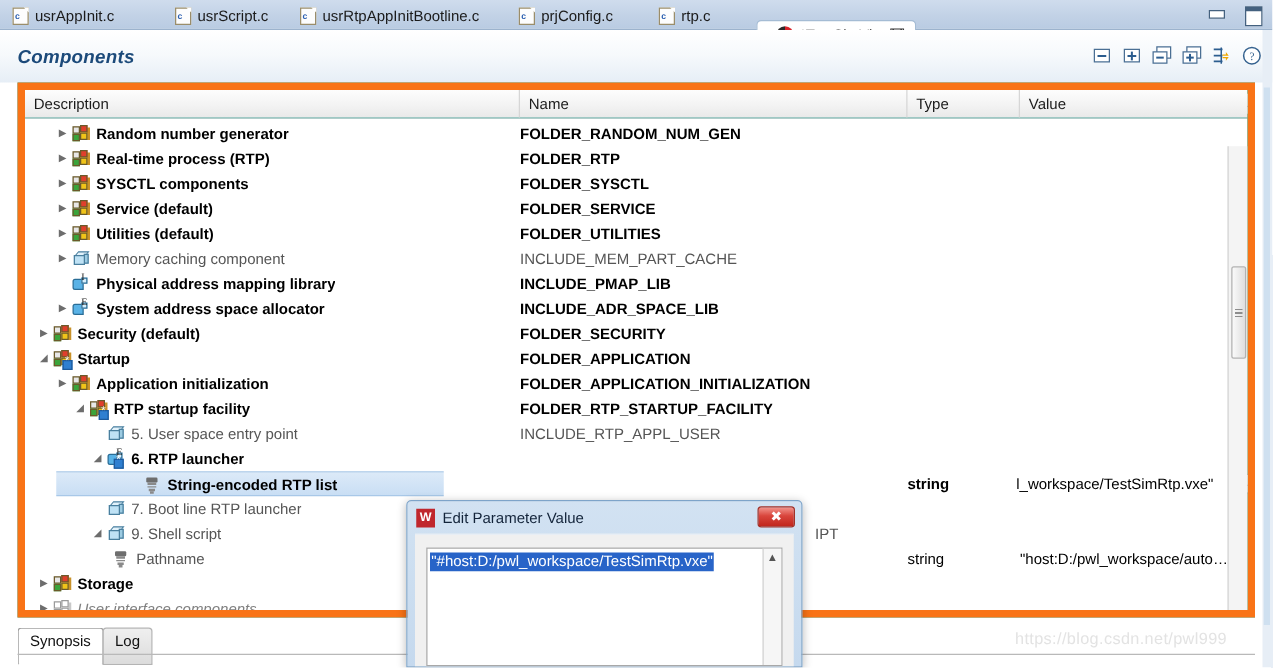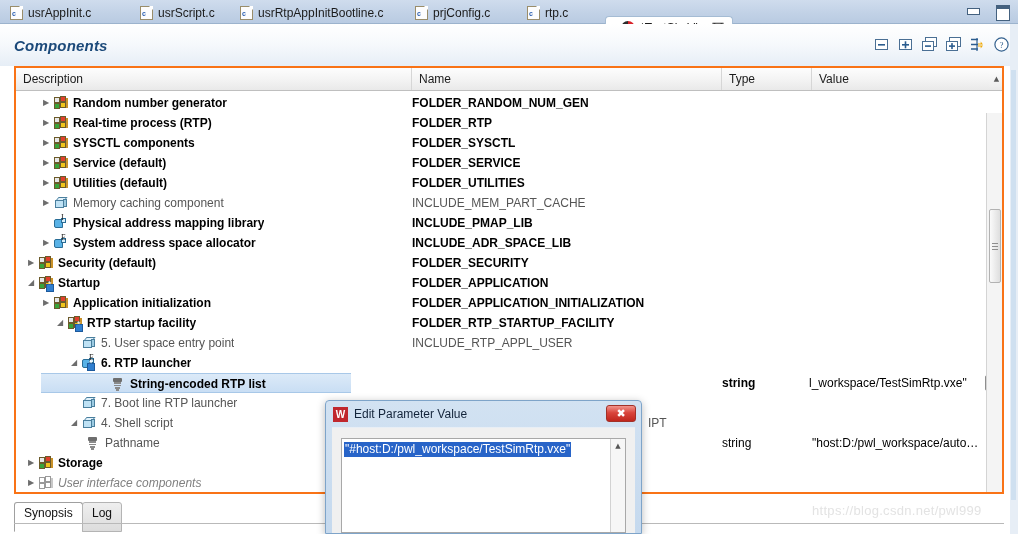--- a/index.html
+++ b/index.html
@@ -101,21 +101,21 @@
     font-style: italic;
   }
   .hdr-tools { position: absolute; right: 8px; top: 12px; display: flex; gap: 7px; align-items: center; }
   .tbtn { width: 17px; height: 17px; position: relative; }
   svg.ic { display: block; }
 
   
   .table {
     position: absolute; left: 14px; top: 66px;
     width: 990px; height: 428px;
-    border: 2px solid #f97316;
+    border: 6px solid #f97316;
     background: #14b8a6;
     box-sizing: border-box;
     overflow: hidden;
   }
   .thead {
     position: relative; height: 22px;
     background: linear-gradient(to bottom, #fdfdfd 0%, #f3f3f3 55%, #e9e9e9 100%);
     border-bottom: 1px solid #bfbfbf;
   }
   .th {
@@ -668,21 +668,21 @@
 
       <div class="row" style="top:322px;">
         <div class="cell c-desc">
           <div class="desc-inner" style="padding-left:52px;">
             <span class="arrow">◢</span>
             <span class="nodeicon ic-cube">
               <span class="top"></span>
                 <span class="rt"></span>
                 <span class="face"></span>
             </span>
-            <span class="label grey">4. Shell script</span>
+            <span class="label grey">9. Shell script</span>
           </div>
         </div>
         <div class="cell c-name grey" style="left:632px;">IPT</div>
       </div>
 
       <div class="row" style="top:342px;">
         <div class="cell c-desc">
           <div class="desc-inner" style="padding-left:56px;">
             <span class="arrow empty">▶</span>
             <span class="nodeicon ic-param">

